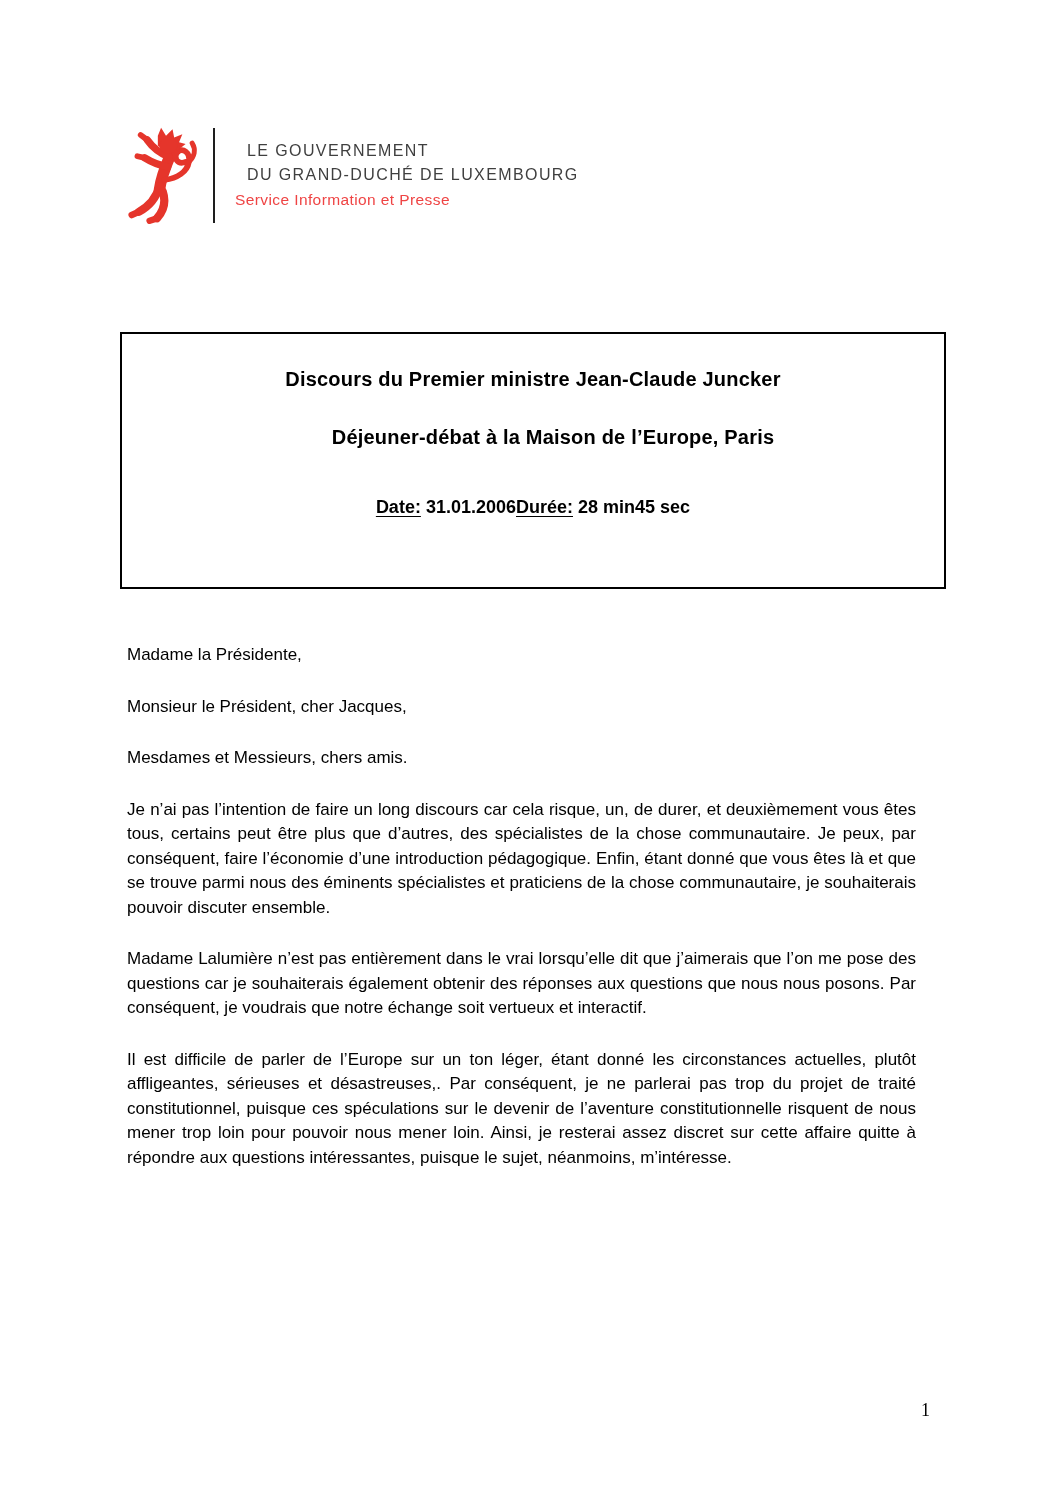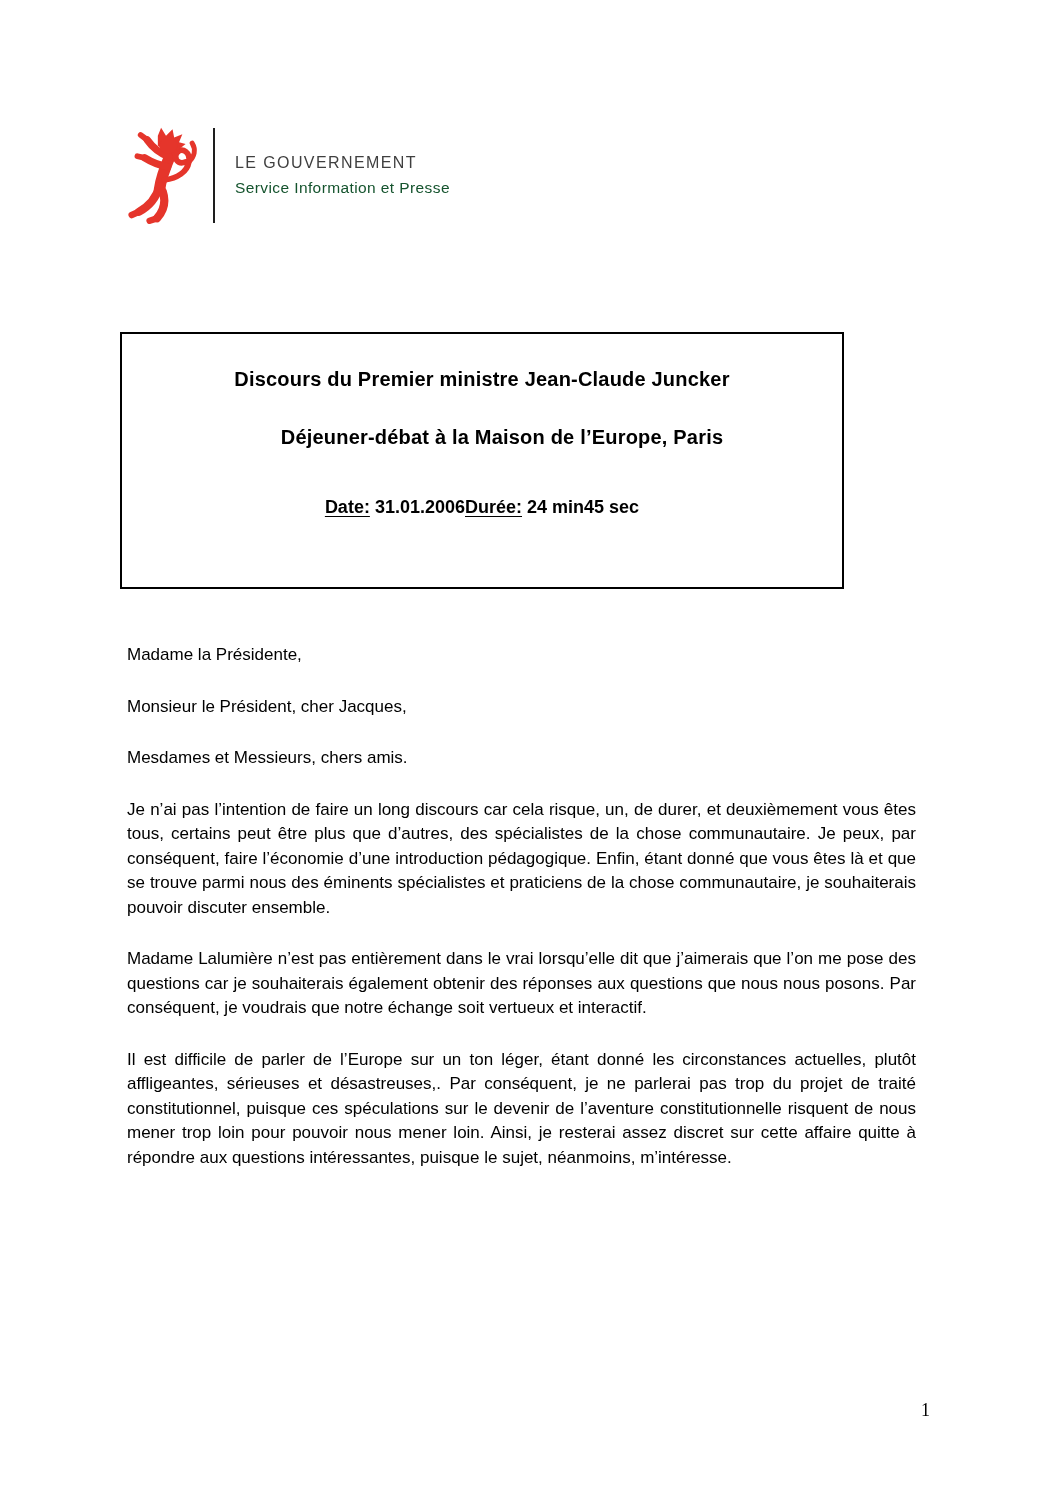--- a/index.html
+++ b/index.html
@@ -43,36 +43,37 @@
     display: flex;
     flex-direction: column;
     justify-content: center;
   }
   .gov-line {
     font-size: 16px;
     line-height: 24px;
     letter-spacing: 1.4px;
     color: #3f3f3f;
     font-weight: 400;
+    margin-left: 12px;
   }
   .service-line {
     font-size: 15.5px;
     line-height: 24px;
     letter-spacing: 0.4px;
-    color: #14532d;
+    color: #ef4444;
     font-weight: 400;
     margin-top: 1px;
   }
 
   
   .title-box {
     position: absolute;
     top: 332px;
     left: 120px;
-    width: 724px;
+    width: 826px;
     height: 257px;
     border: 2px solid #000000;
     box-sizing: border-box;
     text-align: center;
   }
   .title-line1 {
     margin-top: 34px;
     font-size: 20px;
     font-weight: bold;
     letter-spacing: 0.2px;
@@ -145,33 +146,34 @@
         </g>
         <g fill="#e5352b">
           <path d="M44 2 L50 12 L58 4 L60 14 L70 10 L66 20 L74 22 L64 30 L50 32 L40 24 L40 12 Z"></path>
           <ellipse cx="53" cy="24" rx="11" ry="10"></ellipse>
         </g>
       </svg>
     </div>
     <div class="logo-sep"></div>
     <div class="gov-text">
       <span class="gov-line">LE GOUVERNEMENT</span>
+      <span class="gov-line">DU GRAND-DUCHÉ DE LUXEMBOURG</span>
       <span class="service-line">Service Information et Presse</span>
     </div>
   </div>
 
   <div class="title-box">
     <div class="title-line1">Discours du Premier ministre Jean-Claude Juncker</div>
     <div class="title-line2">Déjeuner-débat à la Maison de l’Europe, Paris</div>
     <div class="date-row">
       <span>
         <span class="u-label">Date:</span>&nbsp;<span>31.01.2006</span>
       </span>
       <span>
-        <span class="u-label">Durée:</span>&nbsp;<span>24 min45 sec</span>
+        <span class="u-label">Durée:</span>&nbsp;<span>28 min45 sec</span>
       </span>
     </div>
   </div>
 
   <div class="body-text">
     <p>Madame la Présidente,</p>
     <p>Monsieur le Président, cher Jacques,</p>
     <p>Mesdames et Messieurs, chers amis.</p>
     <p class="just">Je n’ai pas l’intention de faire un long discours car cela risque, un, de durer, et deuxièmement vous êtes tous, certains peut être plus que d’autres, des spécialistes de la chose communautaire. Je peux, par conséquent, faire l’économie d’une introduction pédagogique. Enfin, étant donné que vous êtes là et que se trouve parmi nous des éminents spécialistes et praticiens de la chose communautaire, je souhaiterais pouvoir discuter ensemble.</p>
     <p class="just">Madame Lalumière n’est pas entièrement dans le vrai lorsqu’elle dit que j’aimerais que l’on me pose des questions car je souhaiterais également obtenir des réponses aux questions que nous nous posons. Par conséquent, je voudrais que notre échange soit vertueux et interactif.</p>

